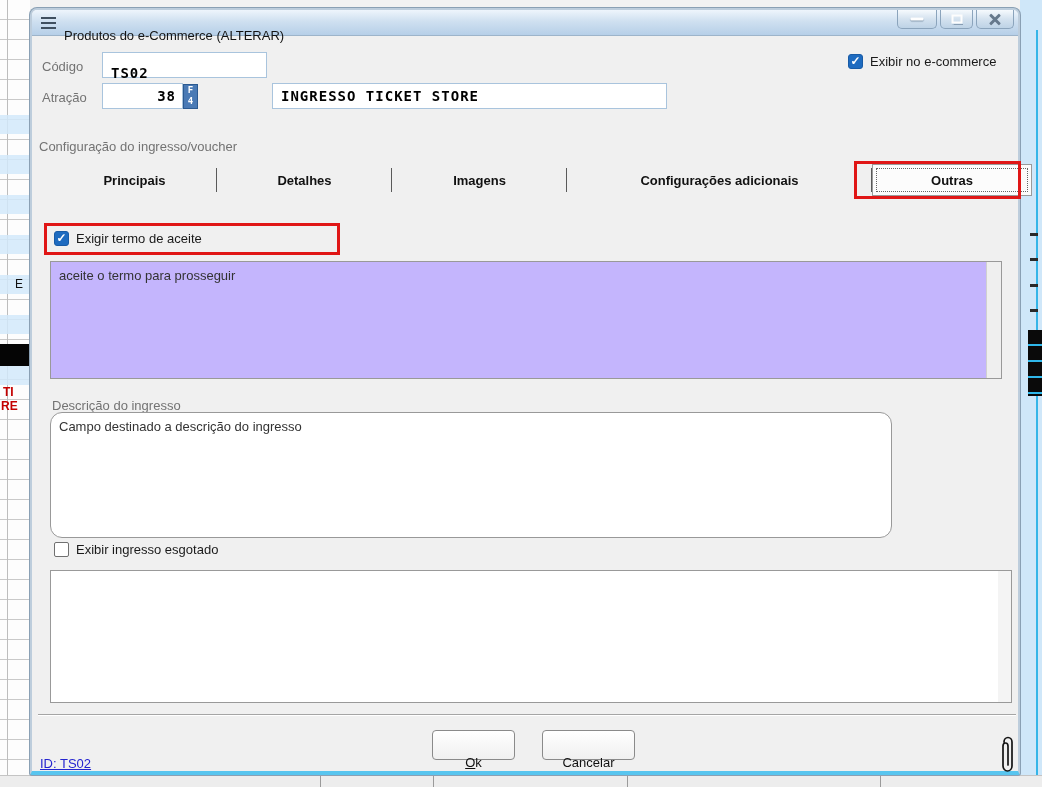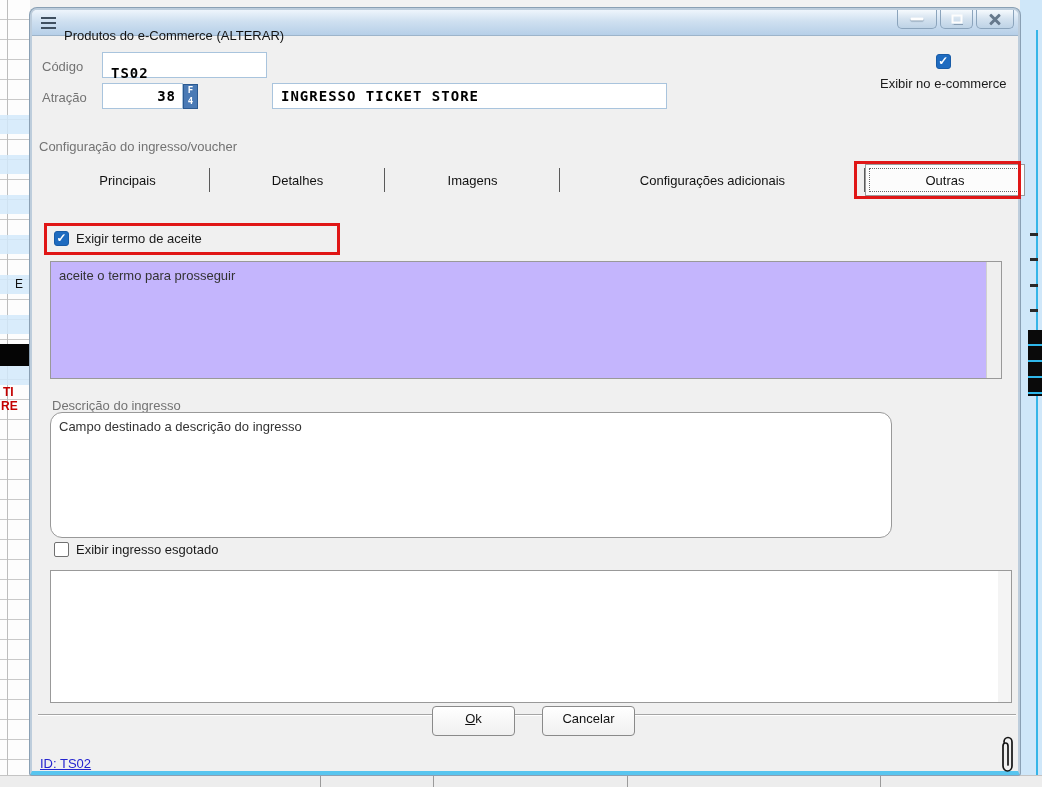--- a/index.html
+++ b/index.html
@@ -66,21 +66,21 @@
   .cbrow { position:absolute; display:flex; align-items:center; gap:7px; cursor:default; }
   .cb { width:15px; height:15px; border-radius:3px; flex:0 0 auto; position:relative; }
   .cb.on { background:#1e6bc0; border:1px solid #185ba6; }
   .cb.on::after { content:"✓"; position:absolute; left:1.5px; top:-1px; color:#fff; font-size:12px; font-weight:bold; }
   .cb.off { background:#fff; border:1px solid #707070; border-radius:2px; }
   .cbrow span.cblabel { font-size:13px; }
 
   .red-box { position:absolute; border:3px solid #e01616; }
 
   
-  .tabbar { position:absolute; left:13px; top:154px; width:980px; height:32px; display:flex; }
+  .tabbar { position:absolute; left:20px; top:154px; width:980px; height:32px; display:flex;font-weight:bold; }
   .tab { position:relative; display:flex; align-items:center; justify-content:center;
     font-size:13px; color:#111; cursor:pointer; }
   .tab .sep { position:absolute; right:0; top:4px; width:1px; height:24px; background:#5a5a5a; }
   .tab.active { background:#fcfcfc; outline:1px dotted #666; outline-offset:-5px; border:1px solid #9a9a9a; }
 
   
   .notearea { position:absolute; left:18px; top:251px; width:952px; height:118px;
     border:1px solid #999; background:#c4b5fd; }
   .notearea .text { padding:6px 8px; font-size:13px; color:#333; }
   .notearea .track { position:absolute; right:0; top:0; width:15px; height:100%;
@@ -88,23 +88,23 @@
 
   .textbox { position:absolute; background:#fff; border:1px solid #999; }
   .textbox .text { padding:6px 8px; font-size:13px; color:#333; }
   .tb-desc { left:18px; top:402px; width:842px; height:126px;border-radius:12px; }
   .tb-esgot { left:18px; top:560px; width:962px; height:133px; }
   .tb-esgot .track { position:absolute; right:0; top:0; width:13px; height:100%; background:#f4f4f4; }
 
   .footer-sep { position:absolute; left:6px; top:704px; width:978px; height:2px;
     background:#a5a5a5; border-bottom:1px solid #fff; }
 
-  .btn { position:absolute; top:696px; height:30px; background:linear-gradient(to bottom,#ffffff,#f0f0f0);
+  .btn { position:absolute; top:720px; height:30px; background:linear-gradient(to bottom,#ffffff,#f0f0f0);
     border:1px solid #8a8a8a; border-radius:4px; font-size:13px; color:#111; text-align:center;
-    padding-top:4px; cursor:pointer; font-family:"Liberation Sans", sans-serif; }
+    padding-top:24px; cursor:pointer; font-family:"Liberation Sans", sans-serif; }
   .btn-ok { left:400px; width:83px; }
   .btn-cancel { left:510px; width:93px; }
   .mnemonic { text-decoration:underline; }
 
   .id-link { position:absolute; left:8px; top:746px; font-size:13px; color:#2424cf;
     text-decoration:underline; cursor:pointer; }
 
   .clip { position:absolute; left:966px; top:724px; width:20px; height:42px; }
 </style>
 </head>
@@ -162,21 +162,21 @@
             <i></i>
             <i></i>
           </div>
         </div>
     </div>
   </div>
 
   <div class="lbl" style="left:10px; top:49px;">Código</div>
   <div class="field mono f-codigo">TS02</div>
 
-  <div class="cbrow" style="left:848px; top:44px;flex-direction:column;">
+  <div class="cbrow" style="left:816px; top:44px;">
     <div class="cb on"></div>
     <span class="cblabel">Exibir no e-commerce</span>
   </div>
 
   <div class="lbl" style="left:10px; top:80px;">Atração</div>
   <div class="field mono f-num">38</div>
   <div class="f4-badge">
     <div>F</div>
     <div>4</div>
   </div>

